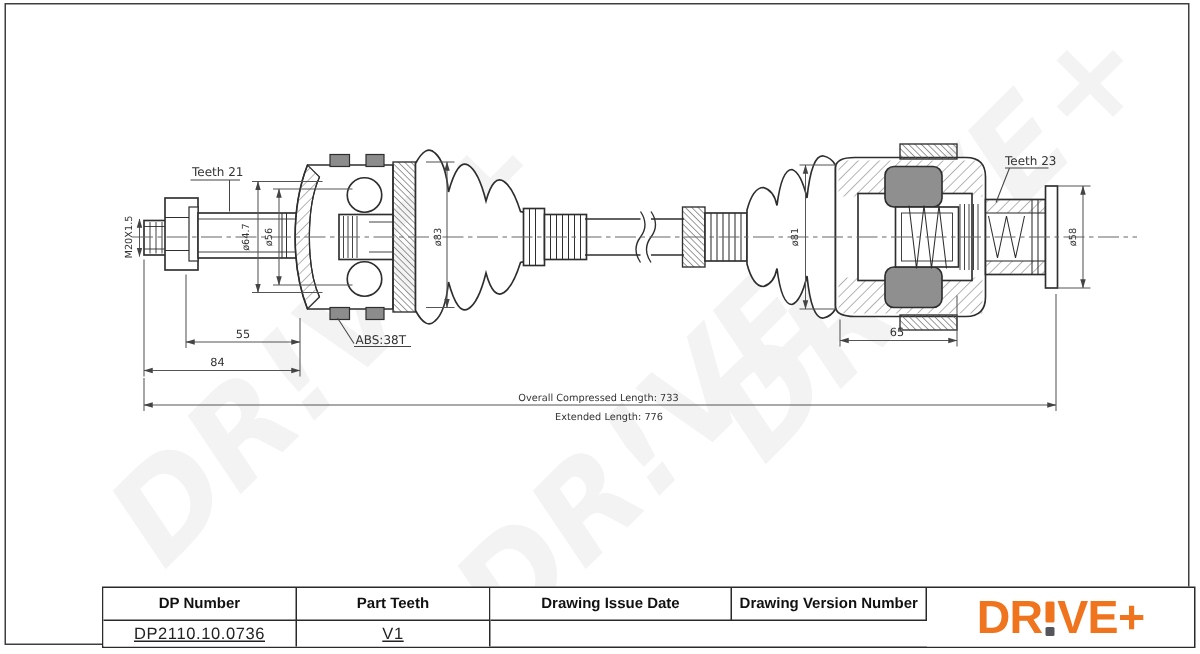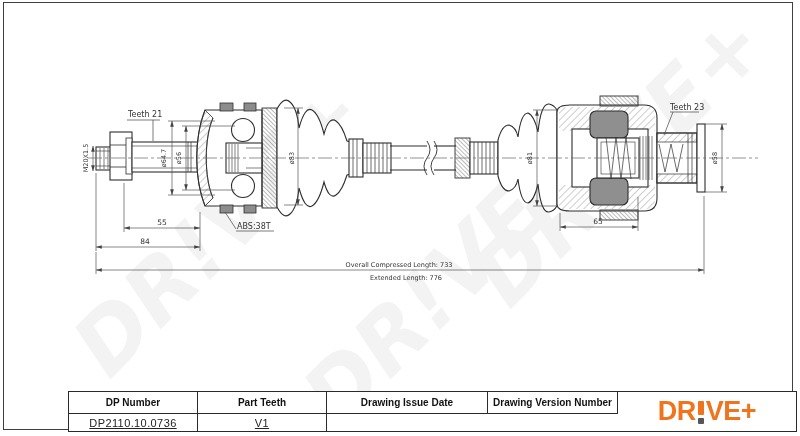--- a/index.html
+++ b/index.html
@@ -14,21 +14,21 @@
   .title-block{position:absolute;left:68px;top:391px;width:729px;height:41px;
         display:grid;grid-template-columns:129px 129px 161px 130px 1fr;
         grid-template-rows:22px 1fr;border:1.5px solid #2a2a2a;box-sizing:border-box;
         background:#fff;}
   .cell{border-right:1.2px solid #2a2a2a;border-bottom:1.2px solid #2a2a2a;
         display:flex;align-items:center;justify-content:center;box-sizing:border-box;
         background:#fff;}
   .cell.hdr{font-size:10px;font-weight:bold;color:#111;}
   .cell.val{font-size:11px;color:#222;border-bottom:none;letter-spacing:.4px;text-decoration:underline;}
   .logo-cell{grid-column:5;grid-row:1 / span 2;border-bottom:none;border-right:none;}
-  .logo{display:flex;align-items:center;font-weight:800;font-size:27px;
+  .logo{display:flex;align-items:center;font-weight:800;font-size:31px;
         letter-spacing:-.5px;color:var(--logo_orange,#F0731D);line-height:1;}
   .logo .excl{display:inline-flex;flex-direction:column;justify-content:flex-end;
         height:24px;gap:2.5px;margin:0 2px;}
   .logo .bar{width:6px;height:14px;background:var(--logo_orange,#F0731D);border-radius:1px;}
   .logo .dot{width:6px;height:6px;background:var(--logo_dot_gray,#54565B);border-radius:1px;}
 </style>
 </head>
 <body>
 
 <div class="page">

